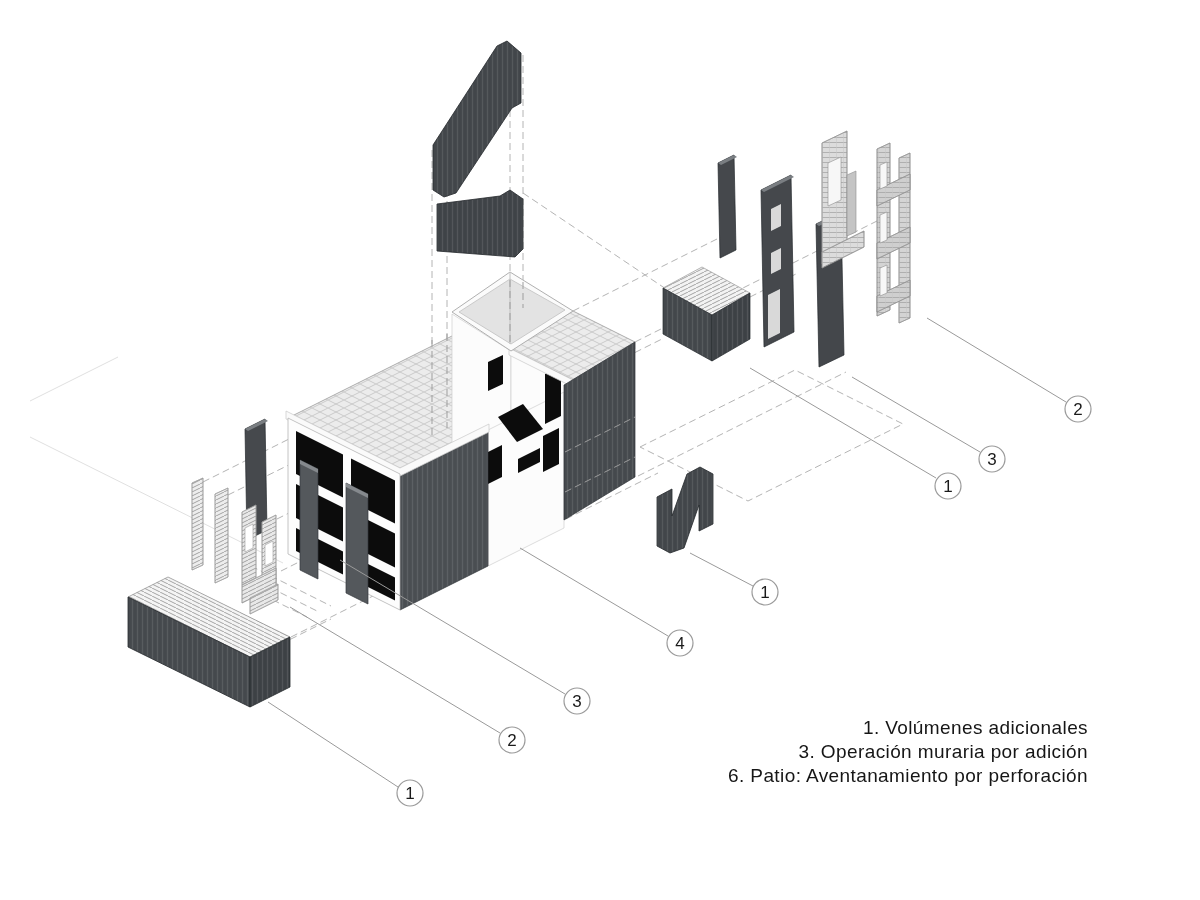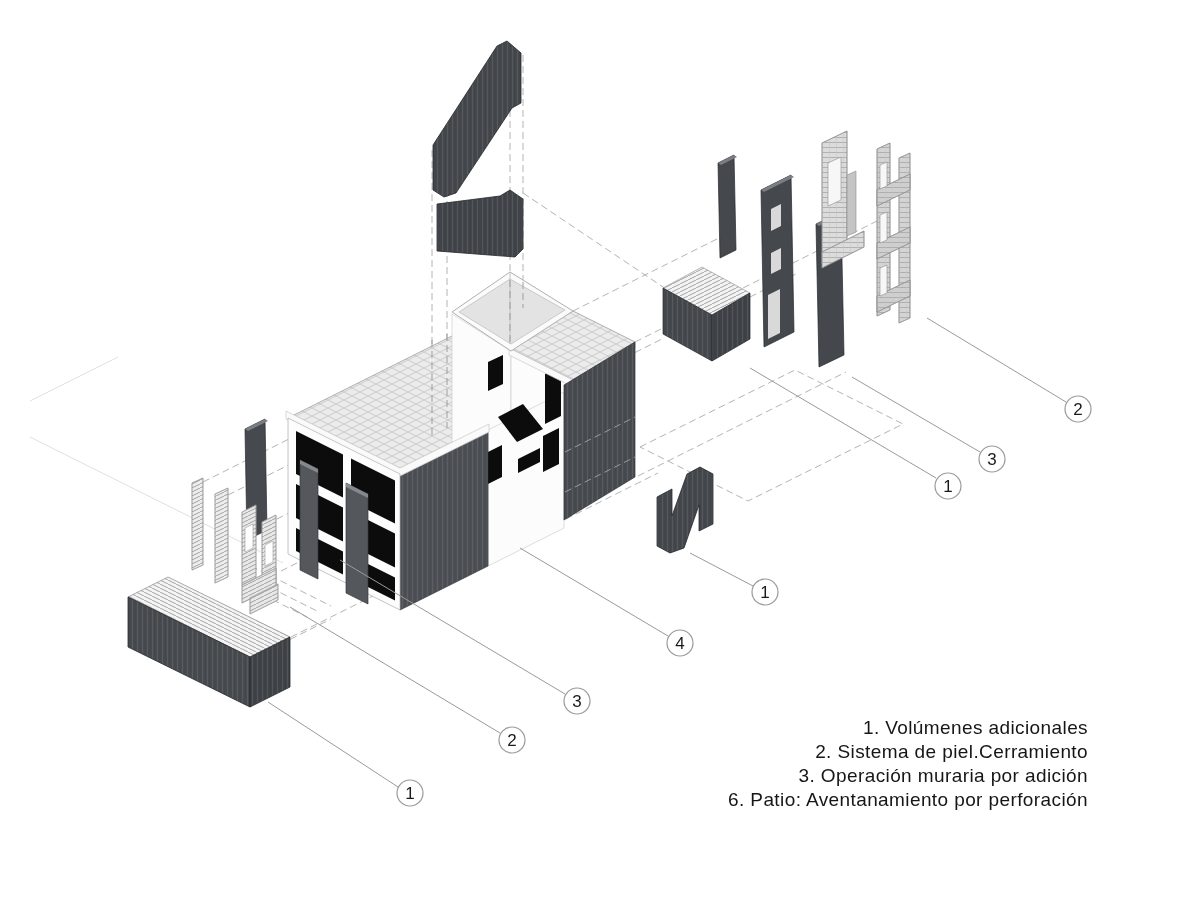--- a/index.html
+++ b/index.html
@@ -261,17 +261,16 @@
         <text x="948" y="492" text-anchor="middle" class="co-num">1</text>
         <circle cx="992" cy="459" r="13" fill="#ffffff" stroke="#9a9a9a" stroke-width="1.2"></circle>
         <text x="992" y="465" text-anchor="middle" class="co-num">3</text>
         <circle cx="1078" cy="409" r="13" fill="#ffffff" stroke="#9a9a9a" stroke-width="1.2"></circle>
         <text x="1078" y="415" text-anchor="middle" class="co-num">2</text>
       </g>
 </svg>
 
 <div class="legend">
   <div>1. Volúmenes adicionales</div>
-  <div>2. Sistema de piel.Cerramiento</div>
   <div>3. Operación muraria por adición</div>
   <div>6. Patio: Aventanamiento por perforación</div>
 </div>
 </div>
 
 </body></html>

